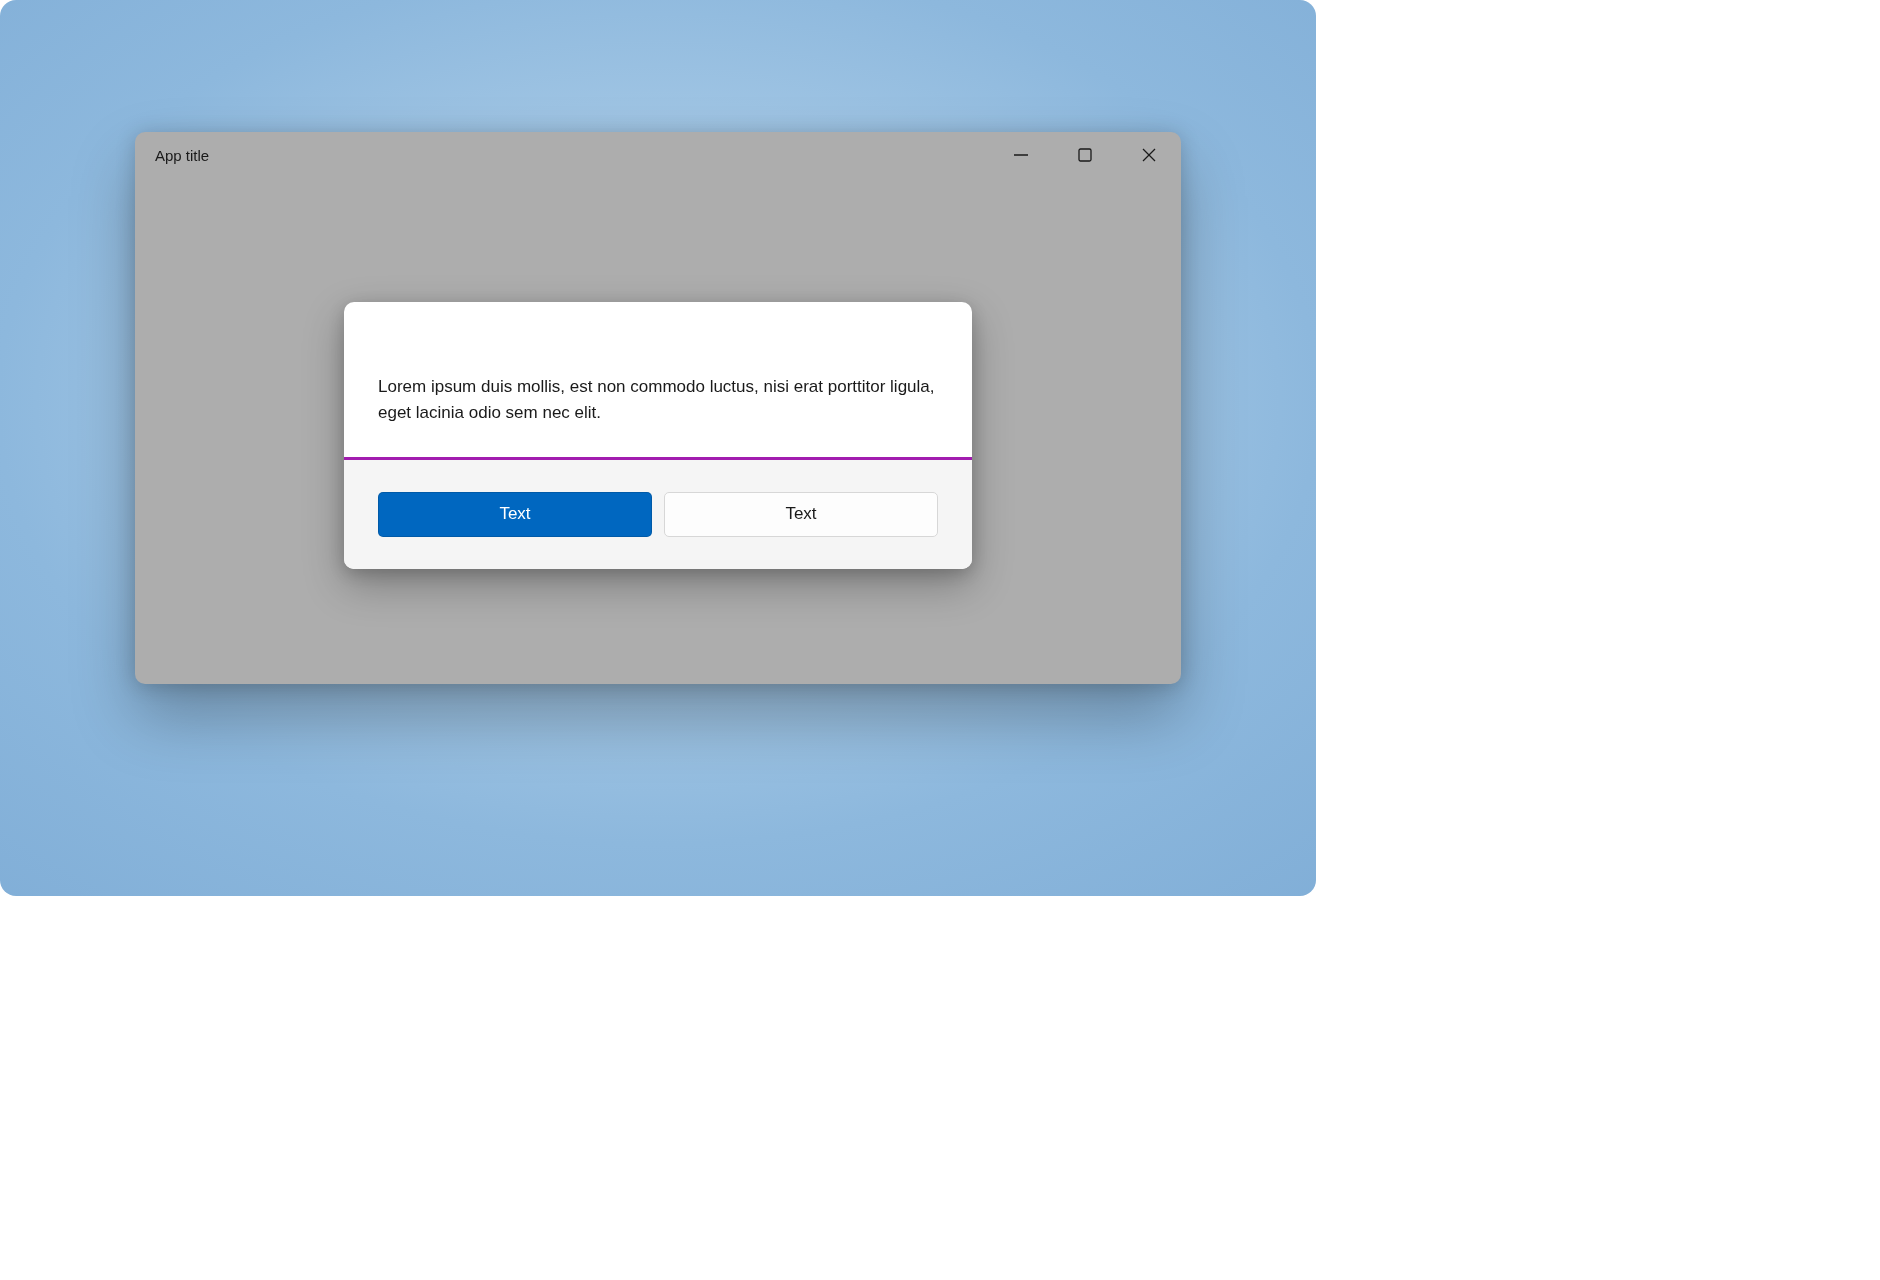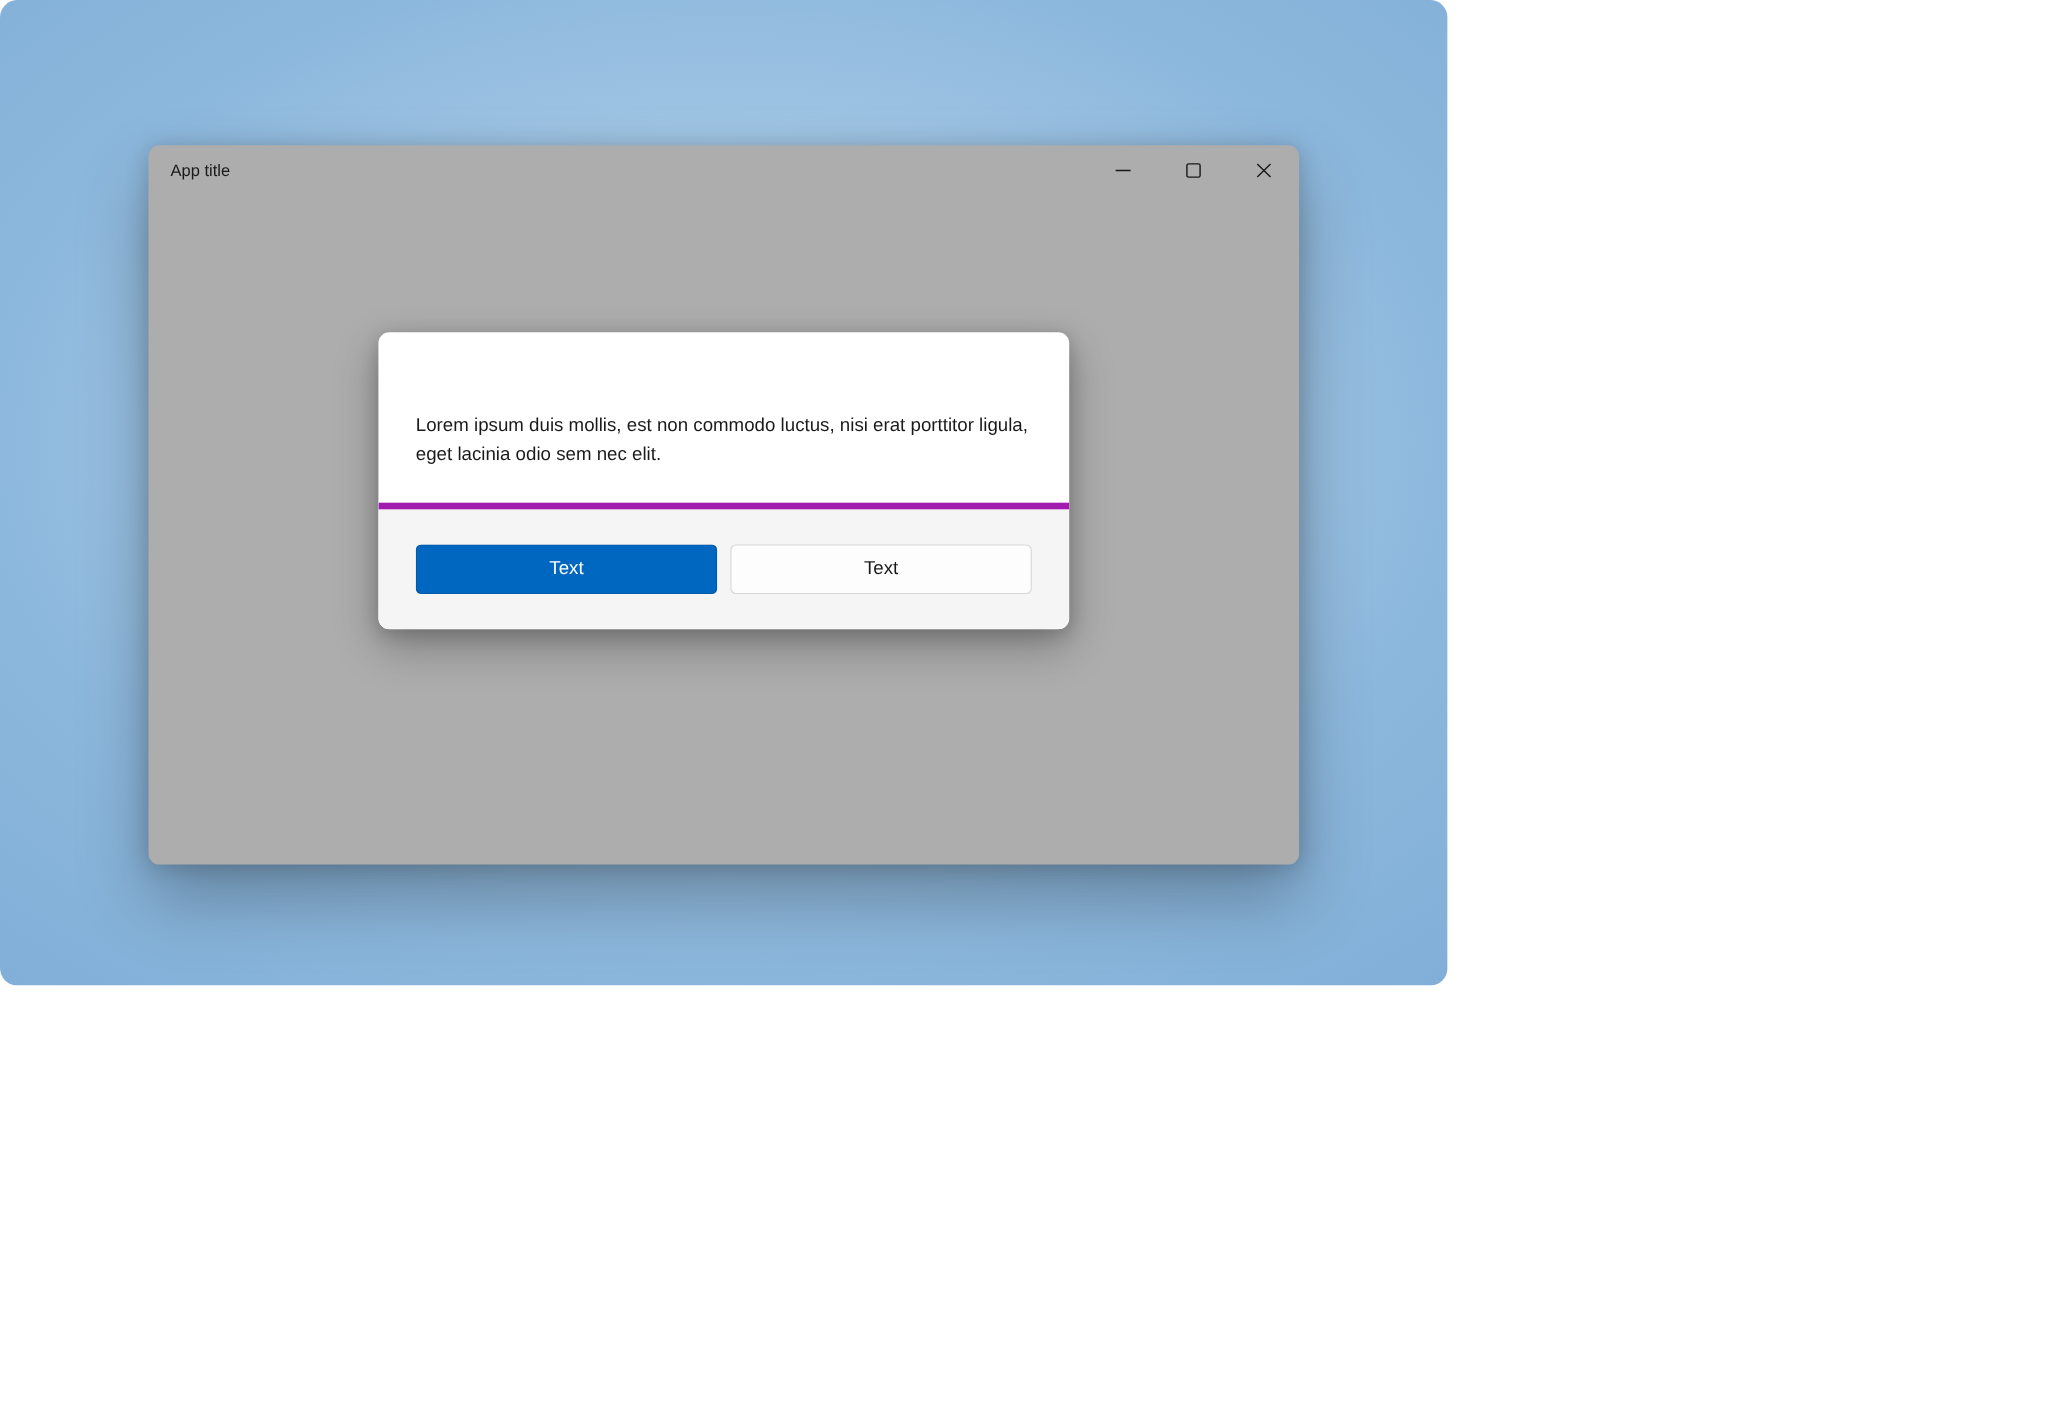--- a/index.html
+++ b/index.html
@@ -45,21 +45,21 @@
     .p2 { width: 460px; height: 460px; left: 130px; top: 140px; transform: rotate(-25deg) scaleY(0.8); background: linear-gradient(135deg, #3a8bf5 0%, #1d68e0 50%, #0b4bbf 100%); }
     .p3 { width: 380px; height: 380px; left: 170px; top: 200px; transform: rotate(35deg) scaleY(0.75); background: linear-gradient(135deg, #4e9bff 0%, #2471e8 60%, #0b4bbf 100%); }
     .p4 { width: 290px; height: 290px; left: 215px; top: 260px; transform: rotate(-45deg) scaleY(0.78); background: linear-gradient(135deg, #5fa5ff 0%, #2d7ae6 60%, #0b4bbf 100%); }
 
     .app-window {
       position: absolute;
       top: 132px;
       left: 50%;
       transform: translateX(-50%);
       width: 1046px;
-      height: 654px;
+      height: 552px;
       background: #adadad;
       border-radius: 10px;
       box-shadow: 0 32px 64px rgba(0,0,0,0.28), 0 2px 20px rgba(0,0,0,0.18);
       overflow: hidden;
     }
 
     .title-bar {
       height: 46px;
       display: flex;
       align-items: center;
@@ -122,21 +122,21 @@
     .dialog-content {
       font-size: 17px;
       line-height: 1.55;
       color: #1a1a1a;
       font-weight: 400;
       margin-top: 44px;
     }
 
     .dialog-actions {
       background: #f5f5f5;
-      border-top: 6px solid #a21caf;
+      border-top: 3px solid #a21caf;
       padding: 32px 34px;
       display: flex;
       gap: 12px;
     }
 
     .dlg-btn {
       flex: 1;
       height: 45px;
       border-radius: 5px;
       font-size: 17px;

